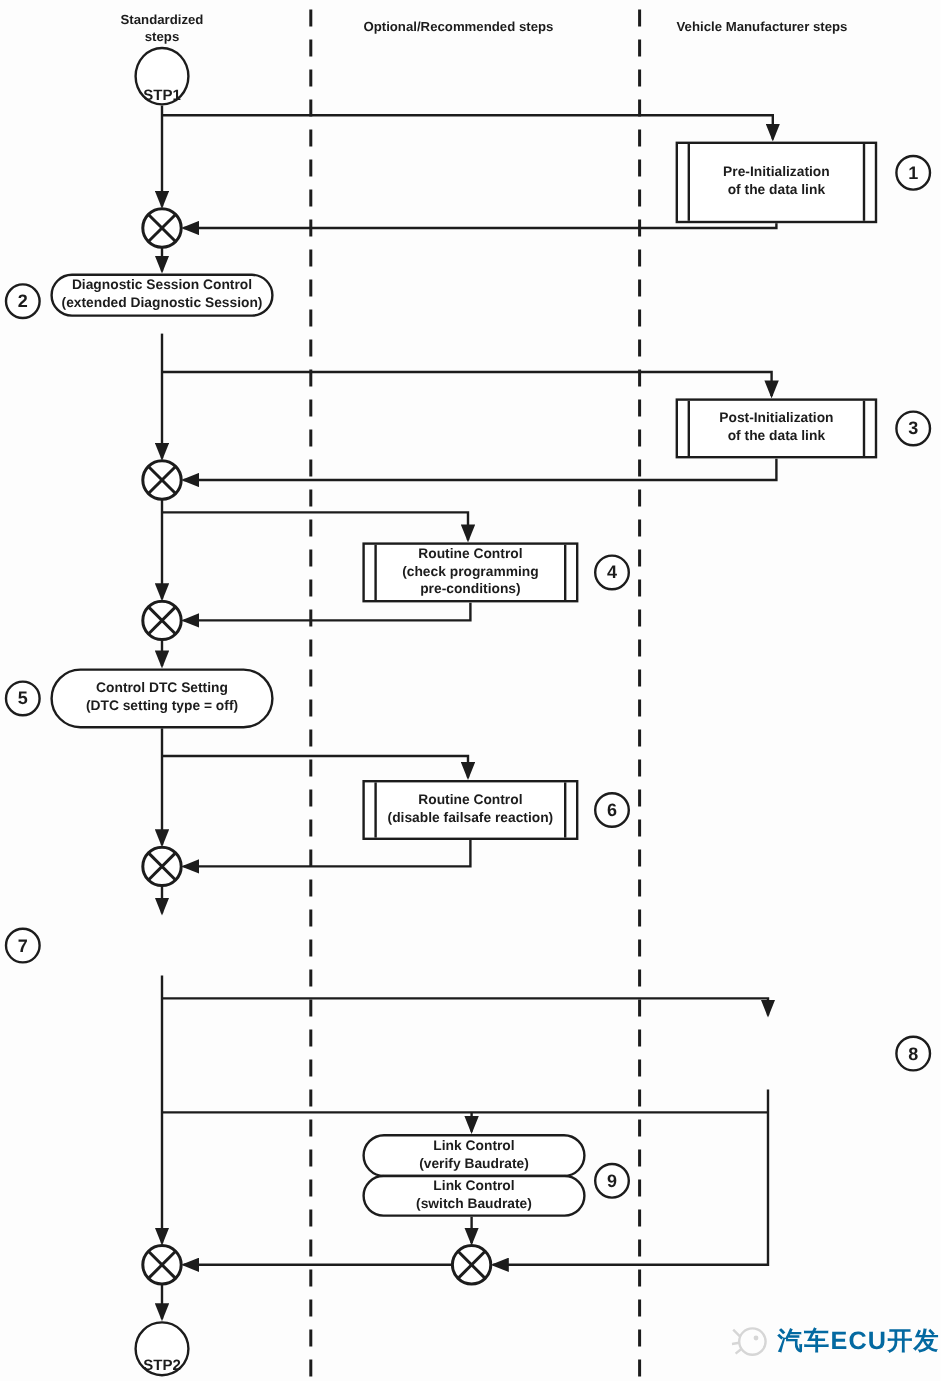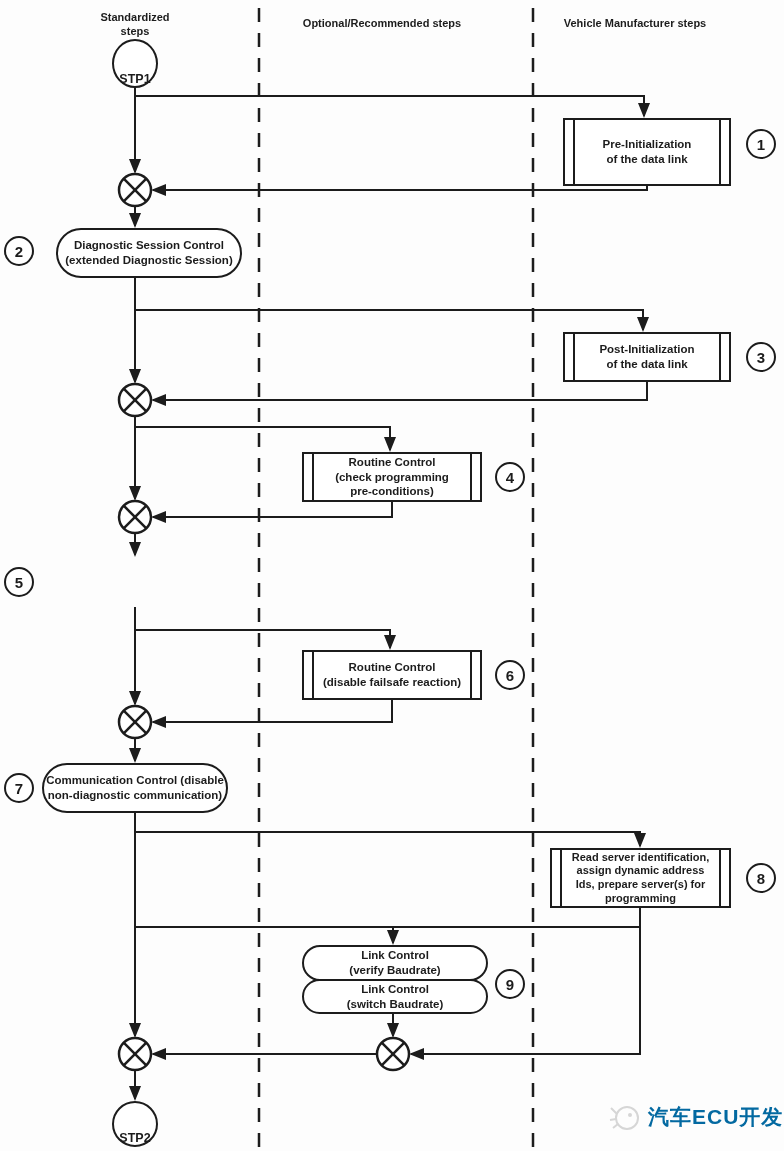--- a/index.html
+++ b/index.html
@@ -128,21 +128,21 @@
   </div>
 
   <div class="box process" style="left:563px;top:118px;width:168px;height:68px;">
     <span class="lbl">Pre-Initialization
 of the data link</span>
   </div>
   <div class="badge" style="left:746px;top:129px;">
     <span>1</span>
   </div>
 
-  <div class="box rounded" style="left:56px;top:228px;width:186px;height:50px;">
+  <div class="box rounded" style="left:42px;top:228px;width:186px;height:36px;">
     <span class="lbl">Diagnostic Session Control
 (extended Diagnostic Session)</span>
   </div>
   <div class="badge" style="left:4px;top:236px;">
     <span>2</span>
   </div>
 
   <div class="box process" style="left:563px;top:332px;width:168px;height:50px;">
     <span class="lbl">Post-Initialization
 of the data link</span>
@@ -153,46 +153,40 @@
 
   <div class="box process" style="left:302px;top:452px;width:180px;height:50px;">
     <span class="lbl">Routine Control
 (check programming
 pre-conditions)</span>
   </div>
   <div class="badge" style="left:495px;top:462px;">
     <span>4</span>
   </div>
 
+  <div class="box rounded" style="left:42px;top:557px;width:186px;height:50px;">
+    <span class="lbl">Control DTC Setting
+(DTC setting type = off)</span>
+  </div>
   <div class="badge" style="left:4px;top:567px;">
     <span>5</span>
   </div>
 
   <div class="box process" style="left:302px;top:650px;width:180px;height:50px;">
     <span class="lbl">Routine Control
 (disable failsafe reaction)</span>
   </div>
   <div class="badge" style="left:495px;top:660px;">
     <span>6</span>
   </div>
 
-  <div class="box rounded" style="left:42px;top:763px;width:186px;height:50px;">
-    <span class="lbl">Communication Control (disable
-non-diagnostic communication)</span>
-  </div>
   <div class="badge" style="left:4px;top:773px;">
     <span>7</span>
   </div>
 
-  <div class="box process tight" style="left:550px;top:848px;width:181px;height:60px;">
-    <span class="lbl">Read server identification,
-assign dynamic address
-Ids, prepare server(s) for
-programming</span>
-  </div>
   <div class="badge" style="left:746px;top:863px;">
     <span>8</span>
   </div>
 
   <div class="box stadium" style="left:302px;top:945px;width:186px;height:36px;">
     <span class="lbl">Link Control
 (verify Baudrate)</span>
   </div>
   <div class="box stadium" style="left:302px;top:979px;width:186px;height:35px;">
     <span class="lbl">Link Control

